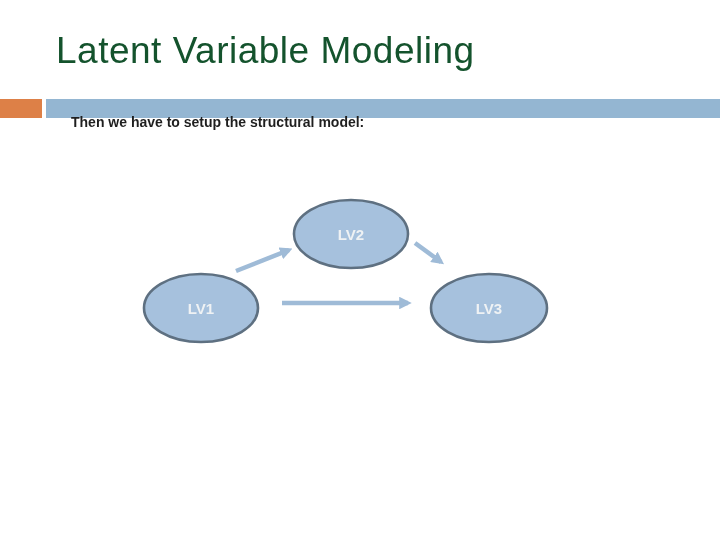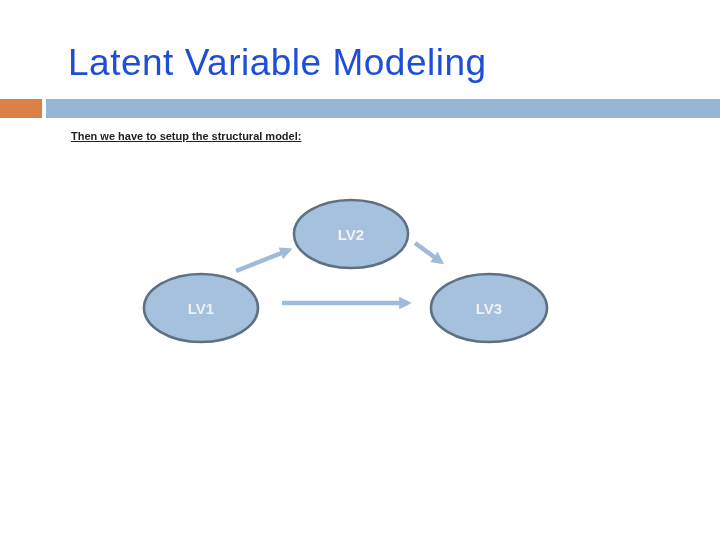--- a/index.html
+++ b/index.html
@@ -12,25 +12,25 @@
     position: relative;
     width: 720px;
     height: 540px;
     background: #ffffff;
     overflow: hidden;
   }
   .slide-title {
     position: absolute;
     left: 56px;
     top: 30px;
-    margin: 12px;
+    margin: 0;
     font-size: 37px;
     font-weight: 400;
     letter-spacing: 0.5px;
-    color: #1d4ed8;
+    color: #14532d;
     white-space: nowrap;
   }
   .accent-bar-orange {
     position: absolute;
     left: 0;
     top: 99px;
     width: 42px;
     height: 19px;
     background: #DD8047;
   }
@@ -38,27 +38,26 @@
     position: absolute;
     left: 46px;
     top: 99px;
     width: 674px;
     height: 19px;
     background: #94B6D2;
   }
   .body-text {
     position: absolute;
     left: 71px;
-    top: 130px;
+    top: 114px;
     margin: 0;
-    font-size: 11px;
+    font-size: 14px;
     font-weight: 700;
     color: #1F1F1F;
     white-space: nowrap;
-    text-decoration: underline;
   }
   .diagram-svg {
     position: absolute;
     left: 0;
     top: 0;
     width: 720px;
     height: 540px;
   }
   .node-ellipse {
     fill: #A6C1DD;

